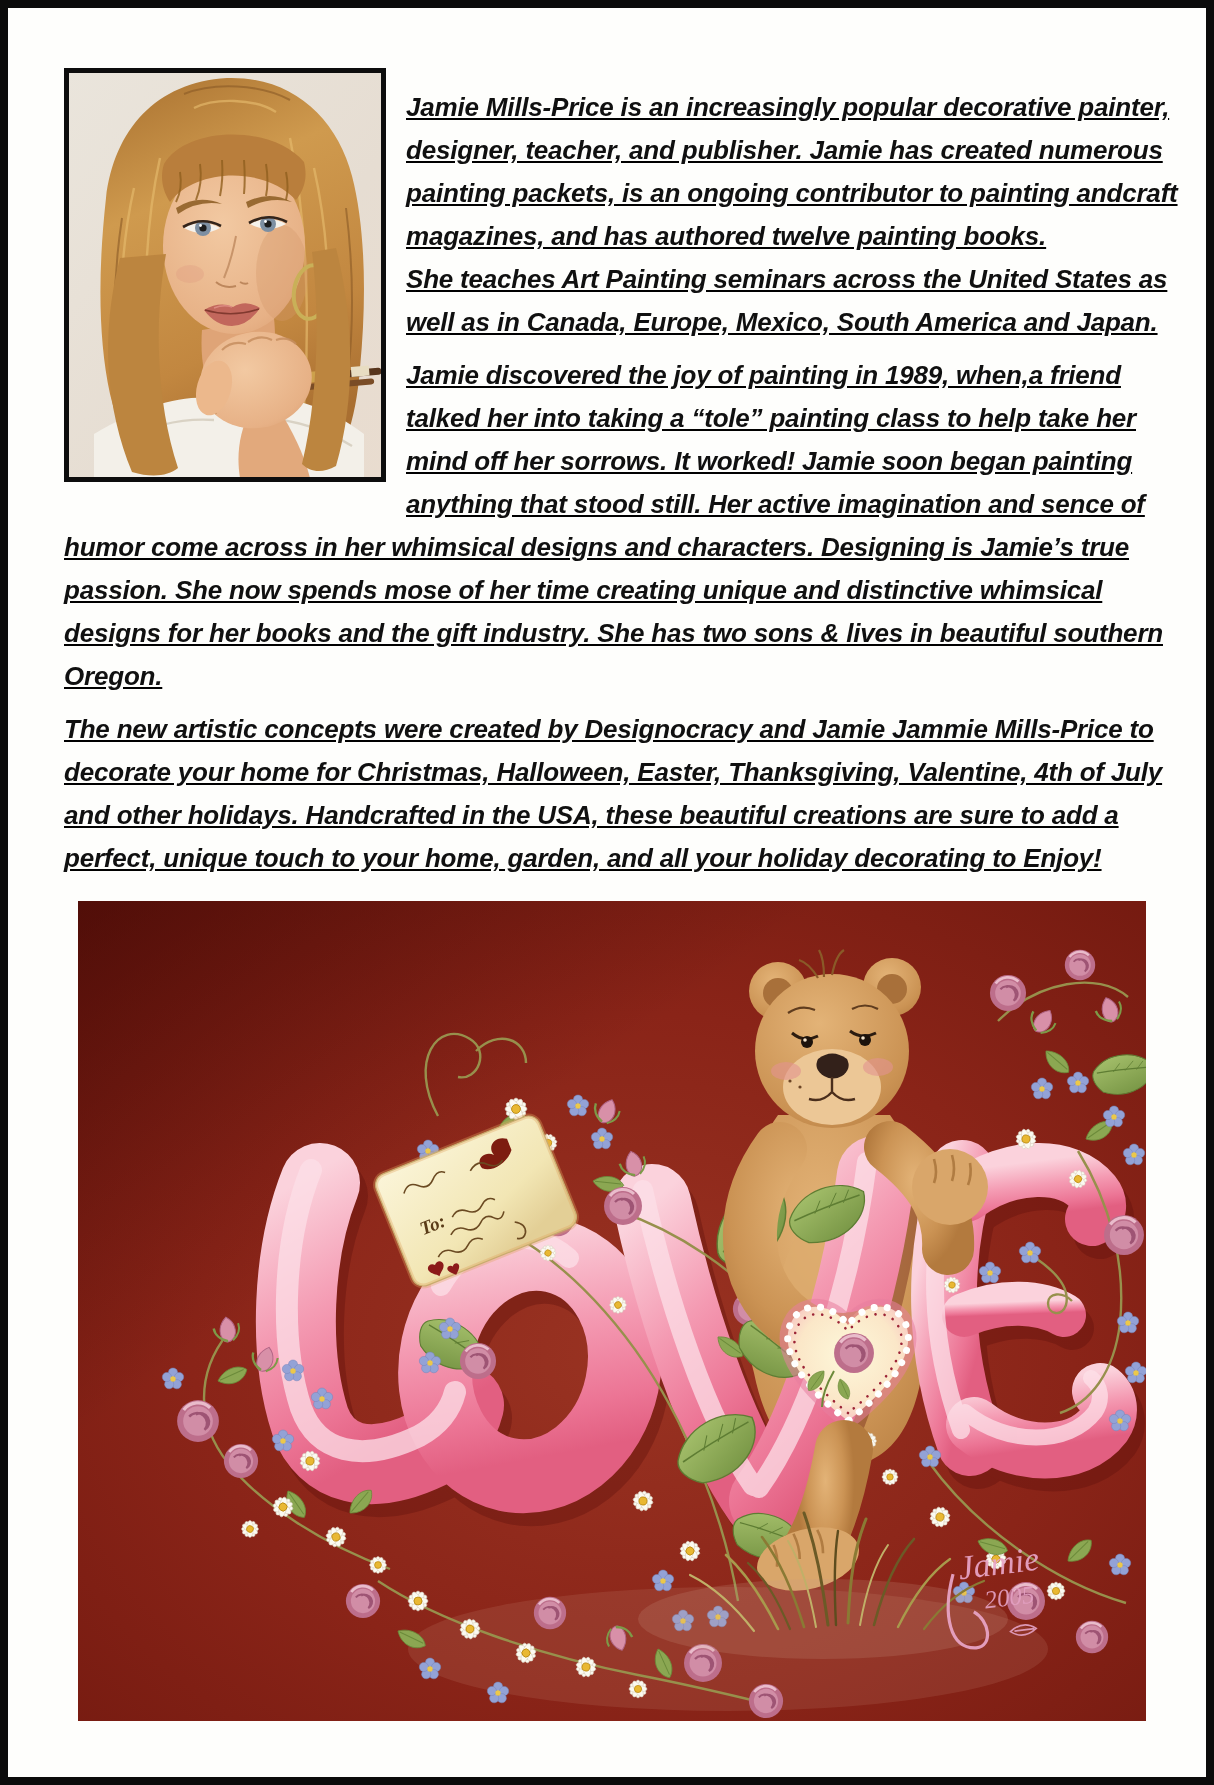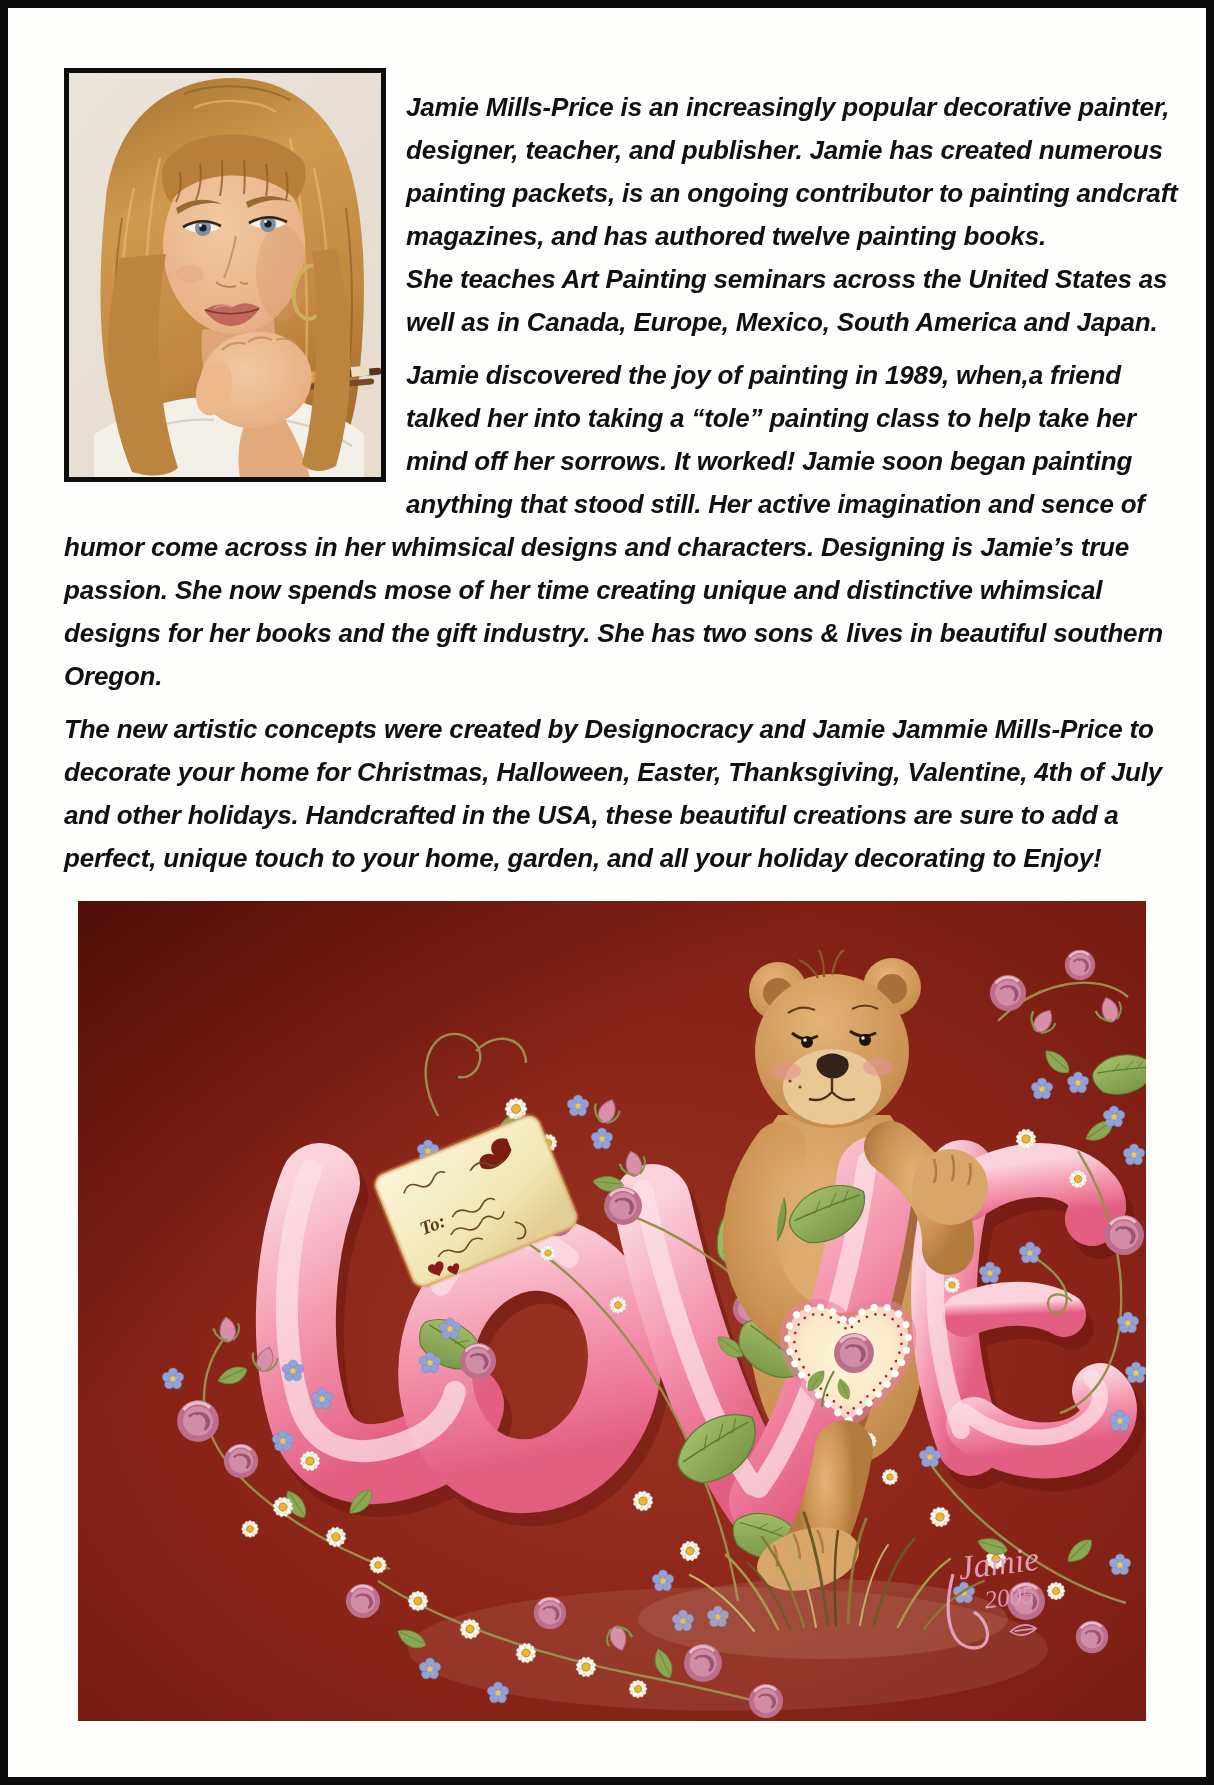--- a/index.html
+++ b/index.html
@@ -2,21 +2,21 @@
 <html><head>
 <meta charset="utf-8">
 <style>
   html,body{margin:0;padding:0;background:#9a9a9a;}
   .page{
     position:relative;width:1214px;height:1785px;background:#fefefc;
     border:8px solid #0b0b0b;box-sizing:border-box;overflow:hidden;
     font-family:"Liberation Sans",sans-serif;
   }
   .bio{position:absolute;left:0;top:0;width:100%;box-sizing:border-box;
-       padding:60px 34px 0 56px;}
+       padding:60px 34px 0 56px;text-decoration:underline;}
   .photo-float{float:left;width:322px;height:414px;margin:0 20px 12px 0;}
   .photo-float svg{display:block;width:322px;height:414px;}
   .bio p{
     margin:0 0 10px 0;font-size:26px;line-height:43px;font-weight:bold;
     font-style:italic;color:#101010;white-space:pre;letter-spacing:-0.2px;
   }
   .bio p.first{margin-top:18px;}
   .painting{position:absolute;left:70px;top:893px;width:1068px;height:820px;}
   .painting svg{display:block;width:1068px;height:820px;}
 </style>

